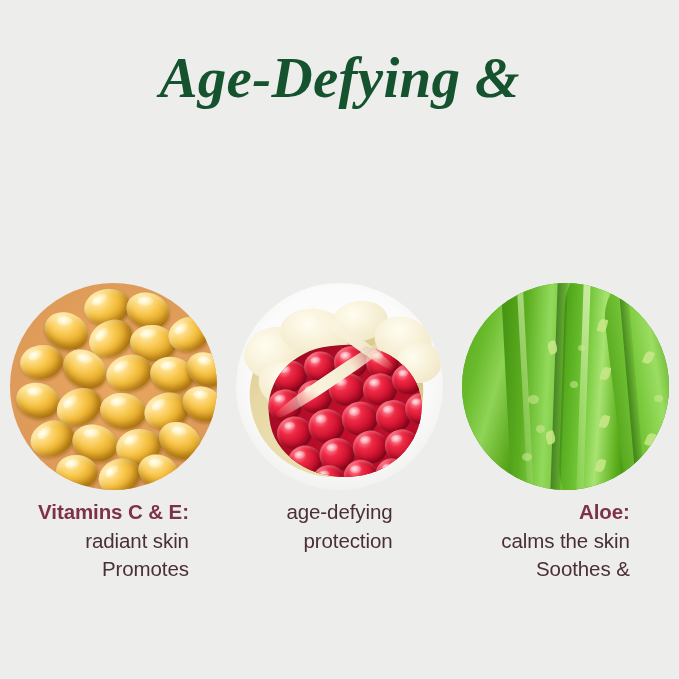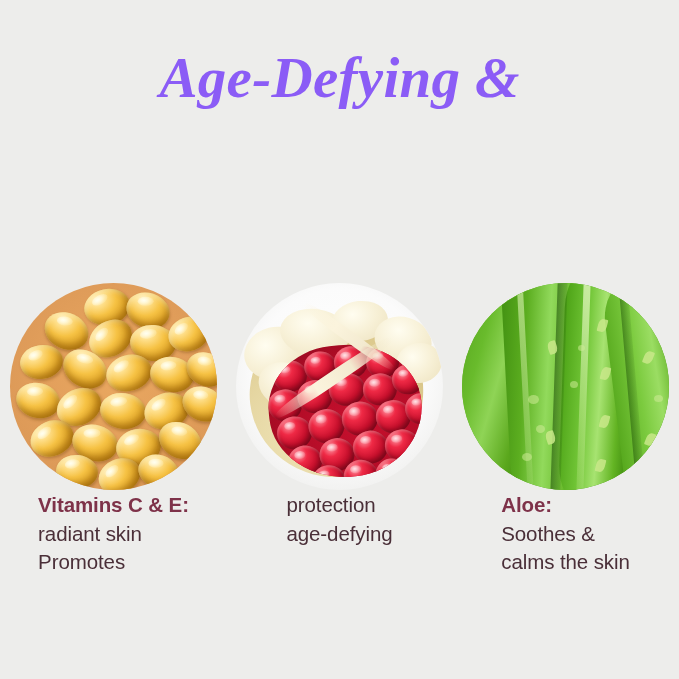--- a/index.html
+++ b/index.html
@@ -26,21 +26,21 @@
   
   .headline {
     position: absolute;
     top: 47px;
     left: 0;
     width: 679px;
     text-align: center;
     font-family: "Liberation Serif", "DejaVu Serif", serif;
     font-style: italic;
     font-weight: 700;
-    color: #8b5cf6;
+    color: #14532d;
     font-size: 57px;
     line-height: 62px;
     letter-spacing: 0.3px;
   }
   .headline .hl-line {
     display: block;
     white-space: nowrap;
   }
 
   
@@ -84,22 +84,22 @@
     flex: 0 0 auto;
   }
 
   .circle .scene {
     position: absolute;
     inset: 0;
   }
 
   
   .caption {
-    margin-top: 1px;
-    text-align: left;
+    margin-top: 8px;
+    text-align: right;
     line-height: 28.5px;
   }
   .cap-title {
     display: block;
     font-family: "Liberation Sans", sans-serif;
     font-weight: 700;
     font-size: 20.5px;
     color: #7e3249;
     letter-spacing: -0.1px;
   }
@@ -308,22 +308,22 @@
             <div class="aril" style="left:36px;  top:118px; width:33px; height:31px;"></div>
             <div class="aril" style="left:68px;  top:116px; width:34px; height:32px;"></div>
             <div class="aril" style="left:100px; top:118px; width:32px; height:30px;"></div>
           </div>
 
           <div class="pom-membrane" style="left:28px; top:88px; width:140px; height:13px; transform:rotate(-34deg);"></div>
           <div class="pom-membrane" style="left:58px; top:48px; width:110px; height:11px; transform:rotate(36deg);"></div>
         </div>
       </div>
       <div class="caption">
+        <span class="cap-body">age-defying</span>
         <span class="cap-body">protection</span>
-        <span class="cap-body">age-defying</span>
       </div>
     </div>
 
     <div class="card">
       <div class="circle">
         <div class="scene aloe-bg"></div>
         <div class="scene">
 
           <div class="aloe-leaf" style="left:-20px; top:-12px; width:86px; height:236px;
                background:linear-gradient(100deg,#4e9a16 0%,#69bb2c 38%,#8fd456 58%,#5ba81d 82%,#3d8a0e 100%);
@@ -367,19 +367,19 @@
           <div class="aloe-speck" style="left:66px;  top:112px; width:11px; height:9px;"></div>
           <div class="aloe-speck" style="left:74px;  top:142px; width:9px;  height:8px;"></div>
           <div class="aloe-speck" style="left:60px;  top:170px; width:10px; height:8px;"></div>
           <div class="aloe-speck" style="left:108px; top:98px;  width:8px;  height:7px;"></div>
           <div class="aloe-speck" style="left:116px; top:62px;  width:7px;  height:6px;"></div>
           <div class="aloe-speck" style="left:192px; top:112px; width:9px;  height:7px;"></div>
         </div>
       </div>
       <div class="caption">
         <span class="cap-title">Aloe:</span>
+        <span class="cap-body">calms the skin</span>
         <span class="cap-body">Soothes &amp;</span>
-        <span class="cap-body">calms the skin</span>
       </div>
     </div>
 
   </div>
 </div>
 
 </body></html>

